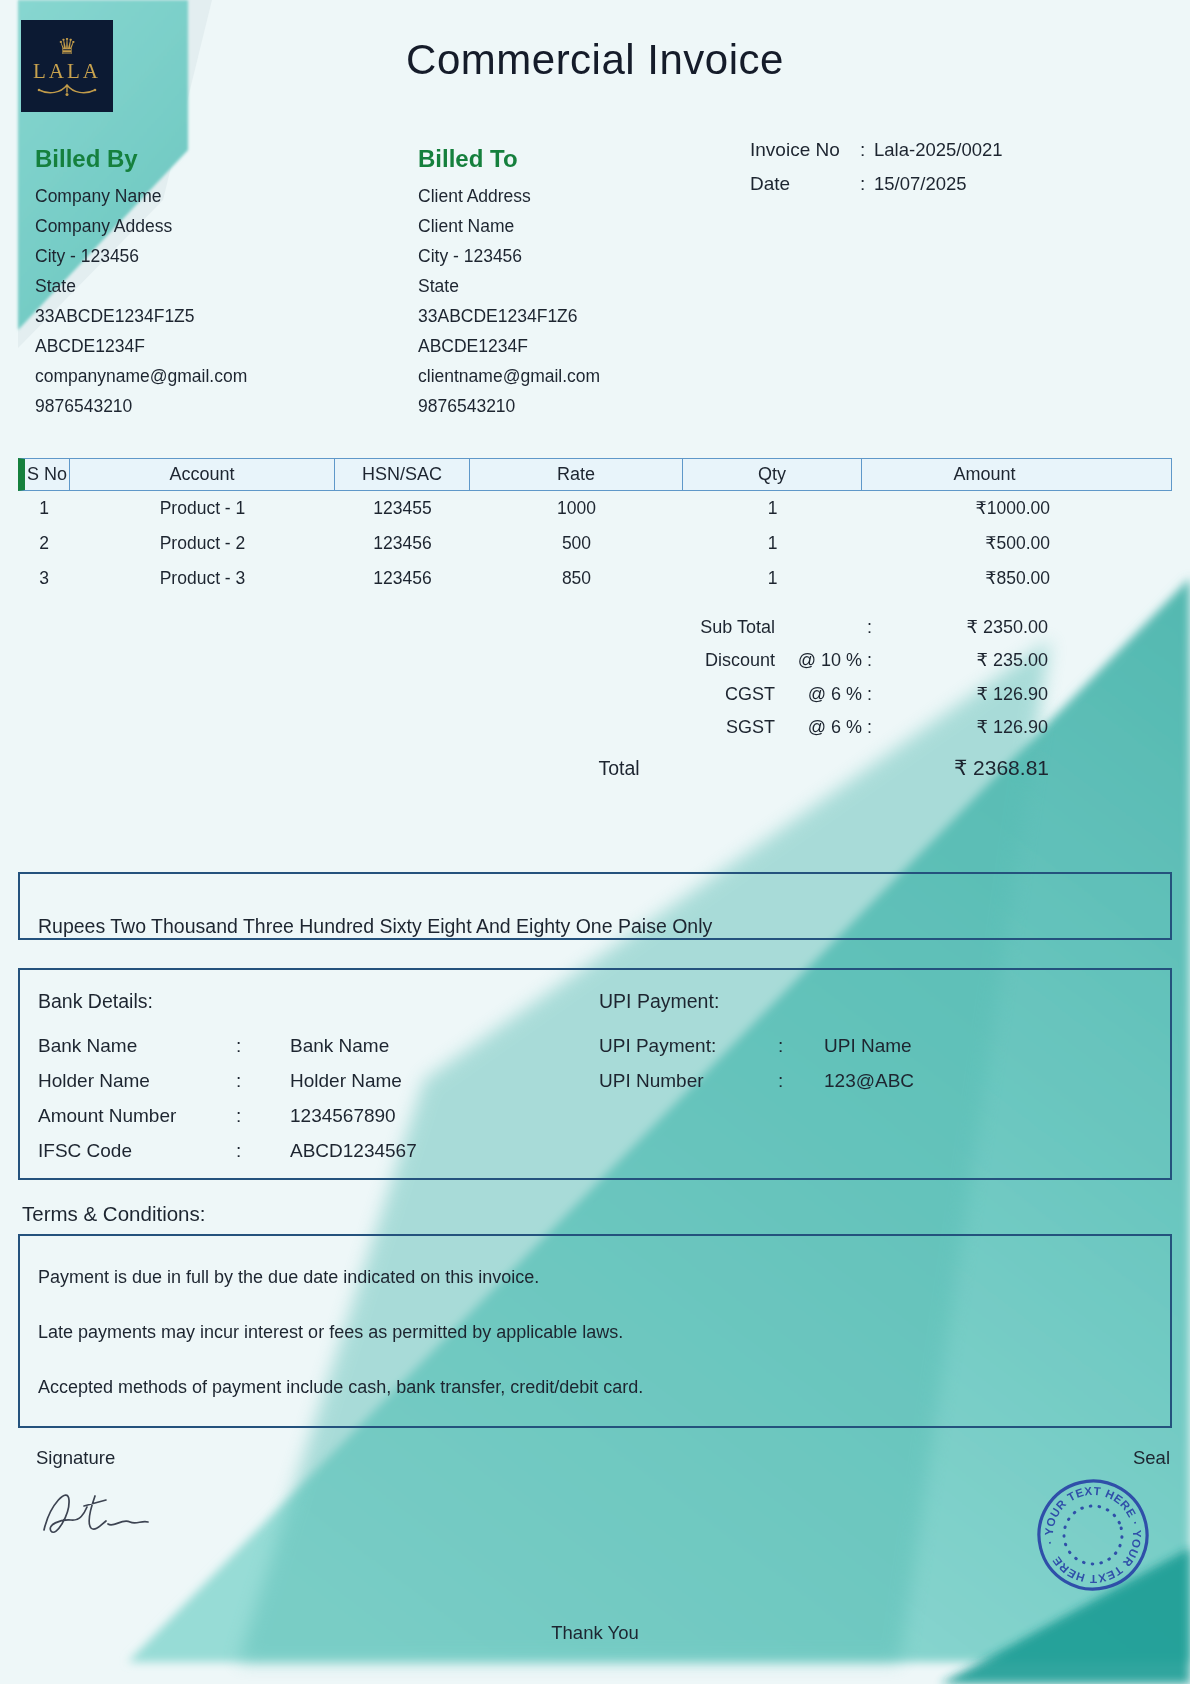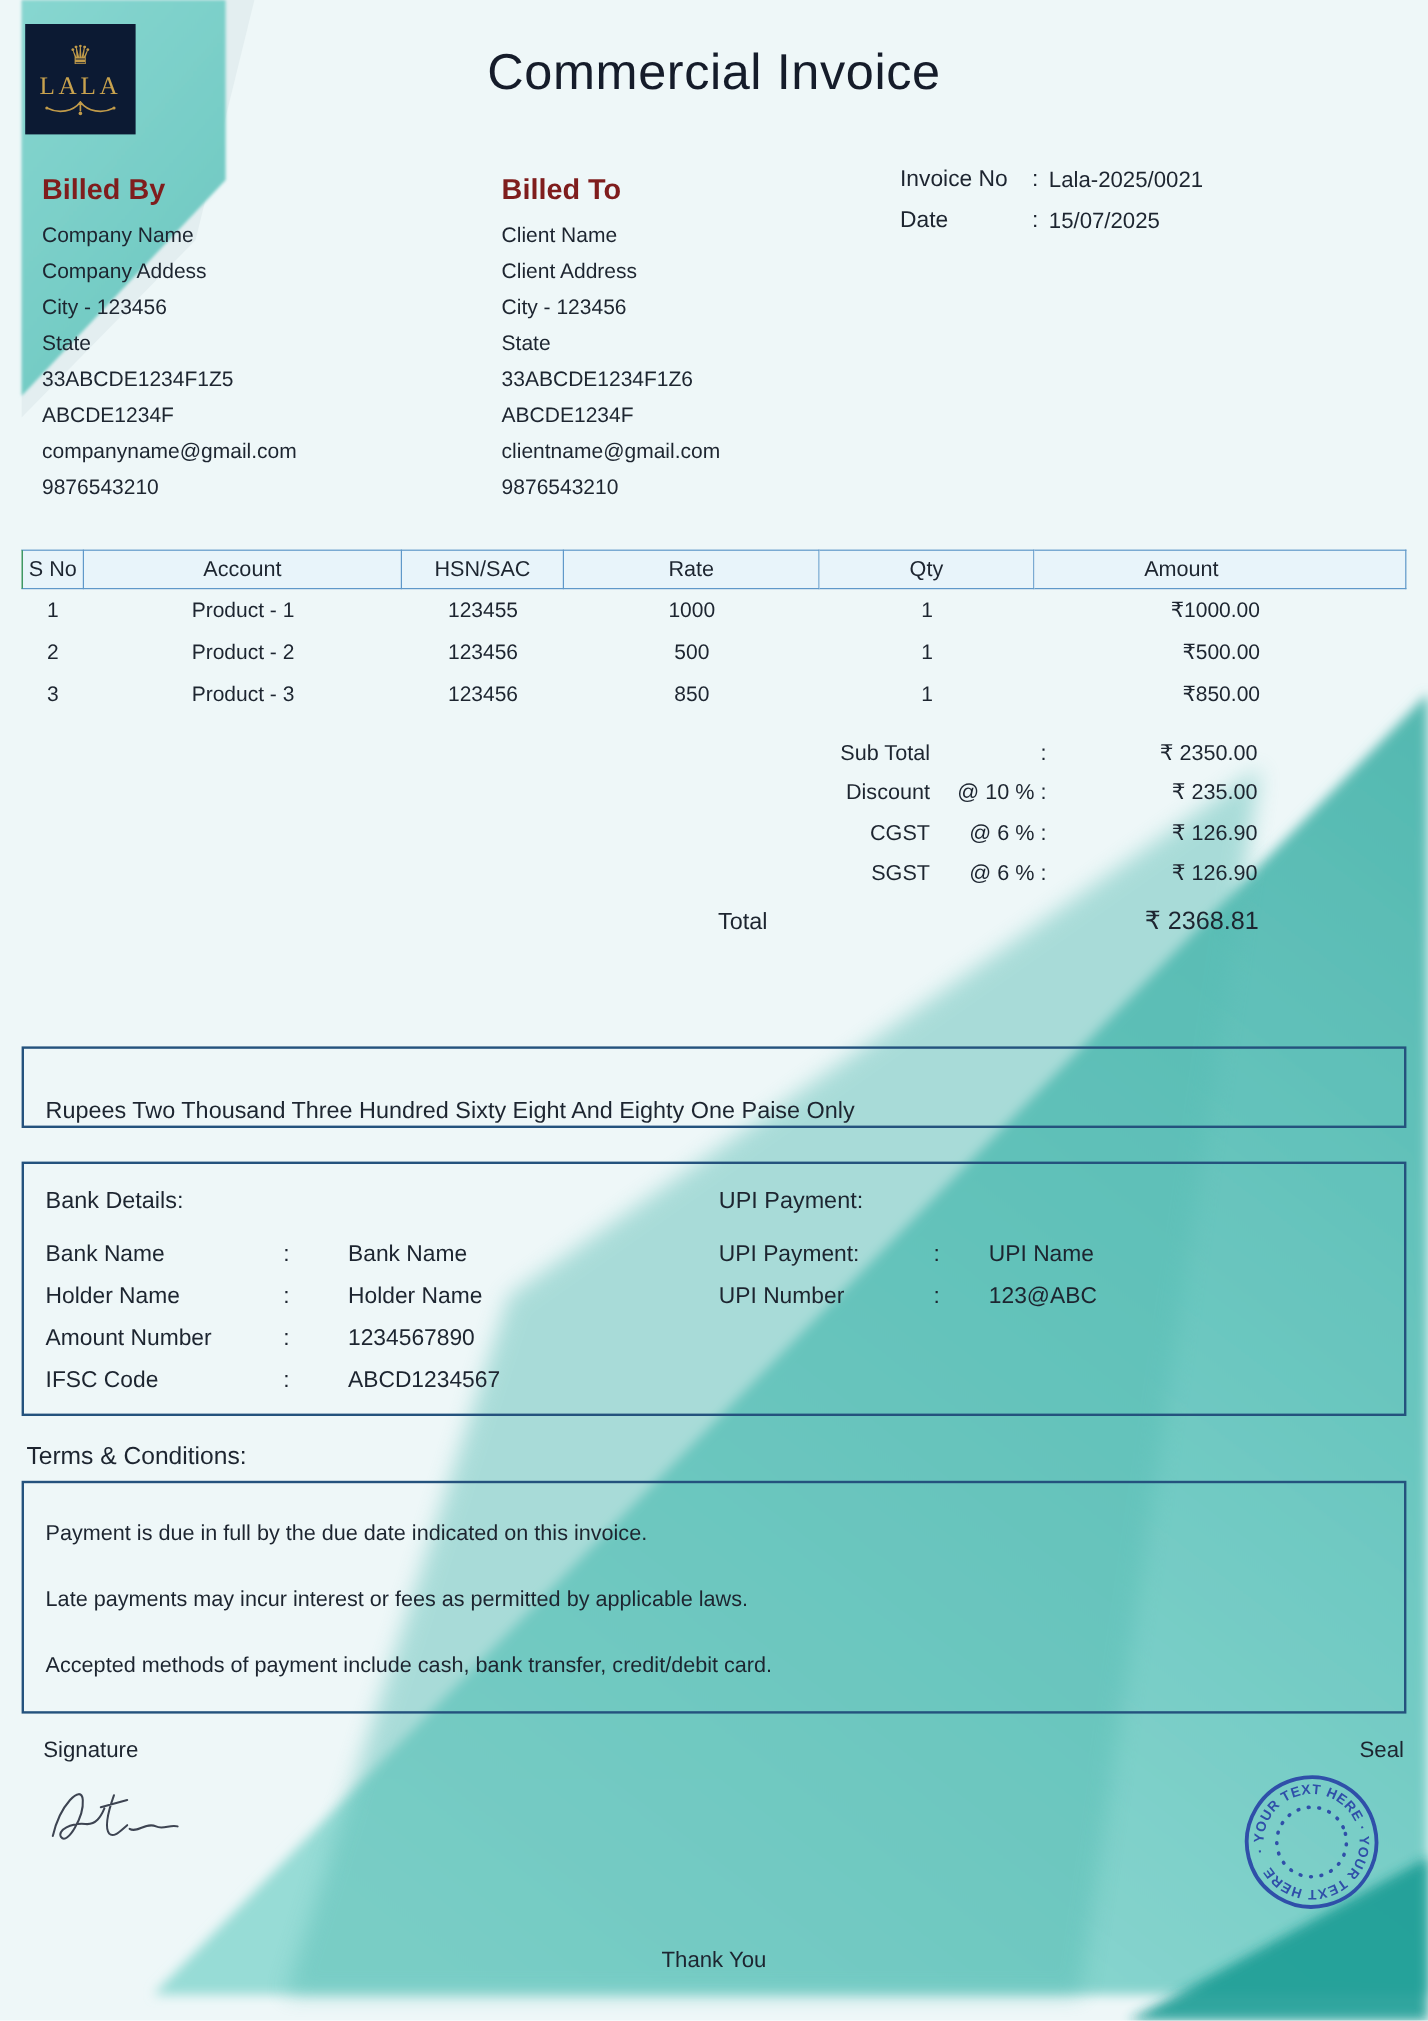--- a/index.html
+++ b/index.html
@@ -11,38 +11,38 @@
   
   .logo{position:absolute;left:21px;top:20px;width:92px;height:92px;background:#0c1a33;z-index:2;
         display:flex;flex-direction:column;align-items:center;justify-content:center}
   .logo .crown{color:#c19b4a;font-size:22px;line-height:24px;font-family:"DejaVu Sans",sans-serif}
   .logo .brand{font-family:"Liberation Serif","DejaVu Serif",serif;color:#c8a24e;font-size:21px;letter-spacing:3px;line-height:24px}
 
   .title{position:absolute;left:0;right:0;top:36px;text-align:center;font-size:42px;font-weight:500;
          letter-spacing:.5px;color:#151c2a;z-index:1}
 
   .party{position:absolute;top:146px;width:360px;z-index:1}
-  .party h2{font-size:24px;font-weight:600;line-height:26px;color:#7f1d1d}
+  .party h2{font-size:24px;font-weight:600;line-height:26px;color:#15803d}
   .party .lines{margin-top:9px}
   .addr-line{height:30px;line-height:30px;font-size:17.5px}
   #billedBy{left:35px}
   #billedTo{left:418px}
 
   .meta{position:absolute;top:133px;left:748px;width:430px;z-index:1;font-size:19px}
   .meta-row{position:relative;height:34px;line-height:34px}
   .meta-label{position:absolute;left:2px}
   .meta-colon{position:absolute;left:112px}
   .meta-value{position:absolute;left:126px;font-size:18.5px}
 
   
   .table{position:absolute;left:18px;top:458px;width:1154px;z-index:1}
   .thead{display:flex;height:33px}
   .th{background:#e8f4fa;border:1px solid #5f98c9;border-left:none;display:flex;align-items:center;
       justify-content:center;font-size:18px}
-  .th:first-child{border-left:1px solid #15803d}
+  .th:first-child{border-left:7px solid #15803d}
   .th.amt{padding-right:64px}
   .w0{width:52px}.w1{width:265px}.w2{width:135px}.w3{width:213px}.w4{width:179px}.w5{width:310px}
   .trow{display:flex;height:35px;font-size:17.5px}
   .td{display:flex;align-items:center;justify-content:center}
   .td.amt{justify-content:flex-end;padding-right:122px}
 
   
   .totals{position:absolute;left:18px;top:611px;width:1154px;z-index:1;font-size:18px}
   .t-row{position:relative;height:33.3px;line-height:33.3px}
   .t-label{position:absolute;right:397px}
@@ -139,22 +139,22 @@
         <div class="addr-line">ABCDE1234F</div>
         <div class="addr-line">companyname@gmail.com</div>
         <div class="addr-line">9876543210</div>
       </div>
   </div>
 
   <div class="party" id="billedTo">
     <h2>Billed To</h2>
     <div class="lines">
 
-    <div class="addr-line">Client Name</div>
-        <div class="addr-line">Client Address</div>
+    <div class="addr-line">Client Address</div>
+        <div class="addr-line">Client Name</div>
         <div class="addr-line">City - 123456</div>
         <div class="addr-line">State</div>
         <div class="addr-line">33ABCDE1234F1Z6</div>
         <div class="addr-line">ABCDE1234F</div>
         <div class="addr-line">clientname@gmail.com</div>
         <div class="addr-line">9876543210</div>
       </div>
   </div>
 
   <div class="meta">

